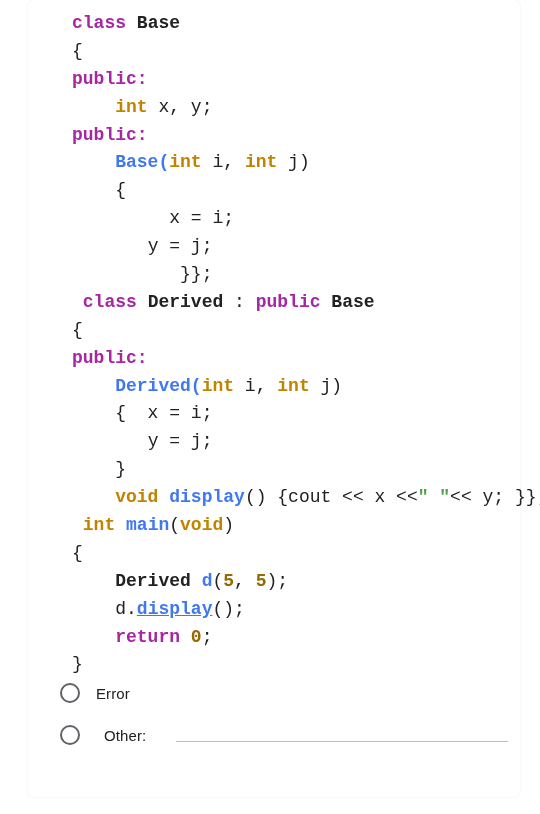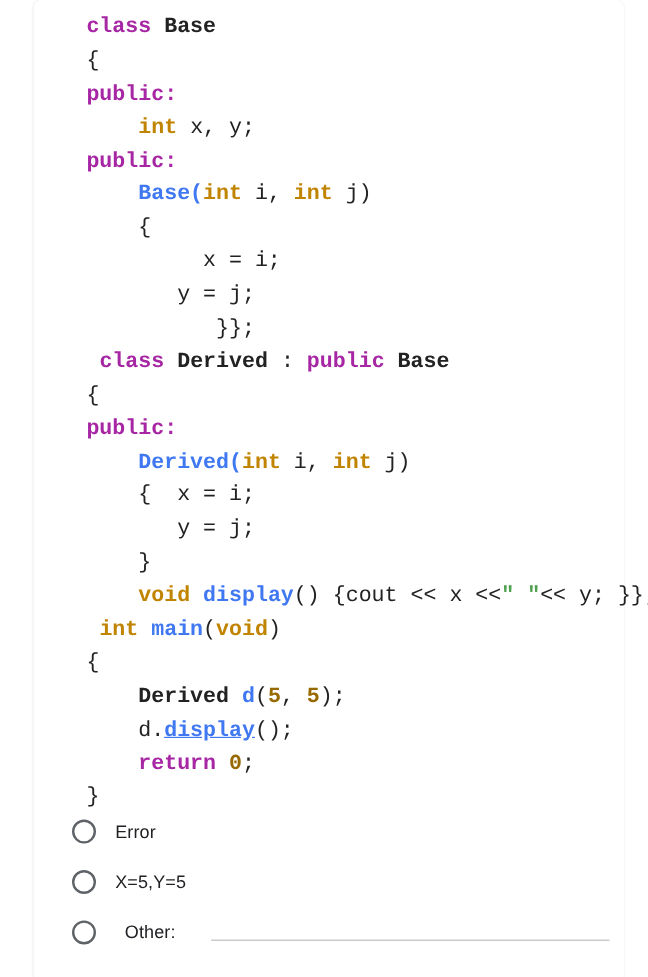--- a/index.html
+++ b/index.html
@@ -102,24 +102,20 @@
     <span class="kw">return</span> <span class="num">0</span><span class="pl">;</span>
 <span class="pl">}</span></div>
 
   <div class="options">
 
     <div class="opt">
       <span class="radio"></span>
       <span class="opt-label">Error</span>
     </div>
 
-    <div class="opt">
-      <span class="radio"></span>
-      <span class="opt-label">X=5,Y=5</span>
-    </div>
 
 
 
     <div class="opt other-wrap">
       <span class="radio"></span>
       <span class="opt-label">Other:</span>
       <span class="other-line"></span>
     </div>
 
   </div>

